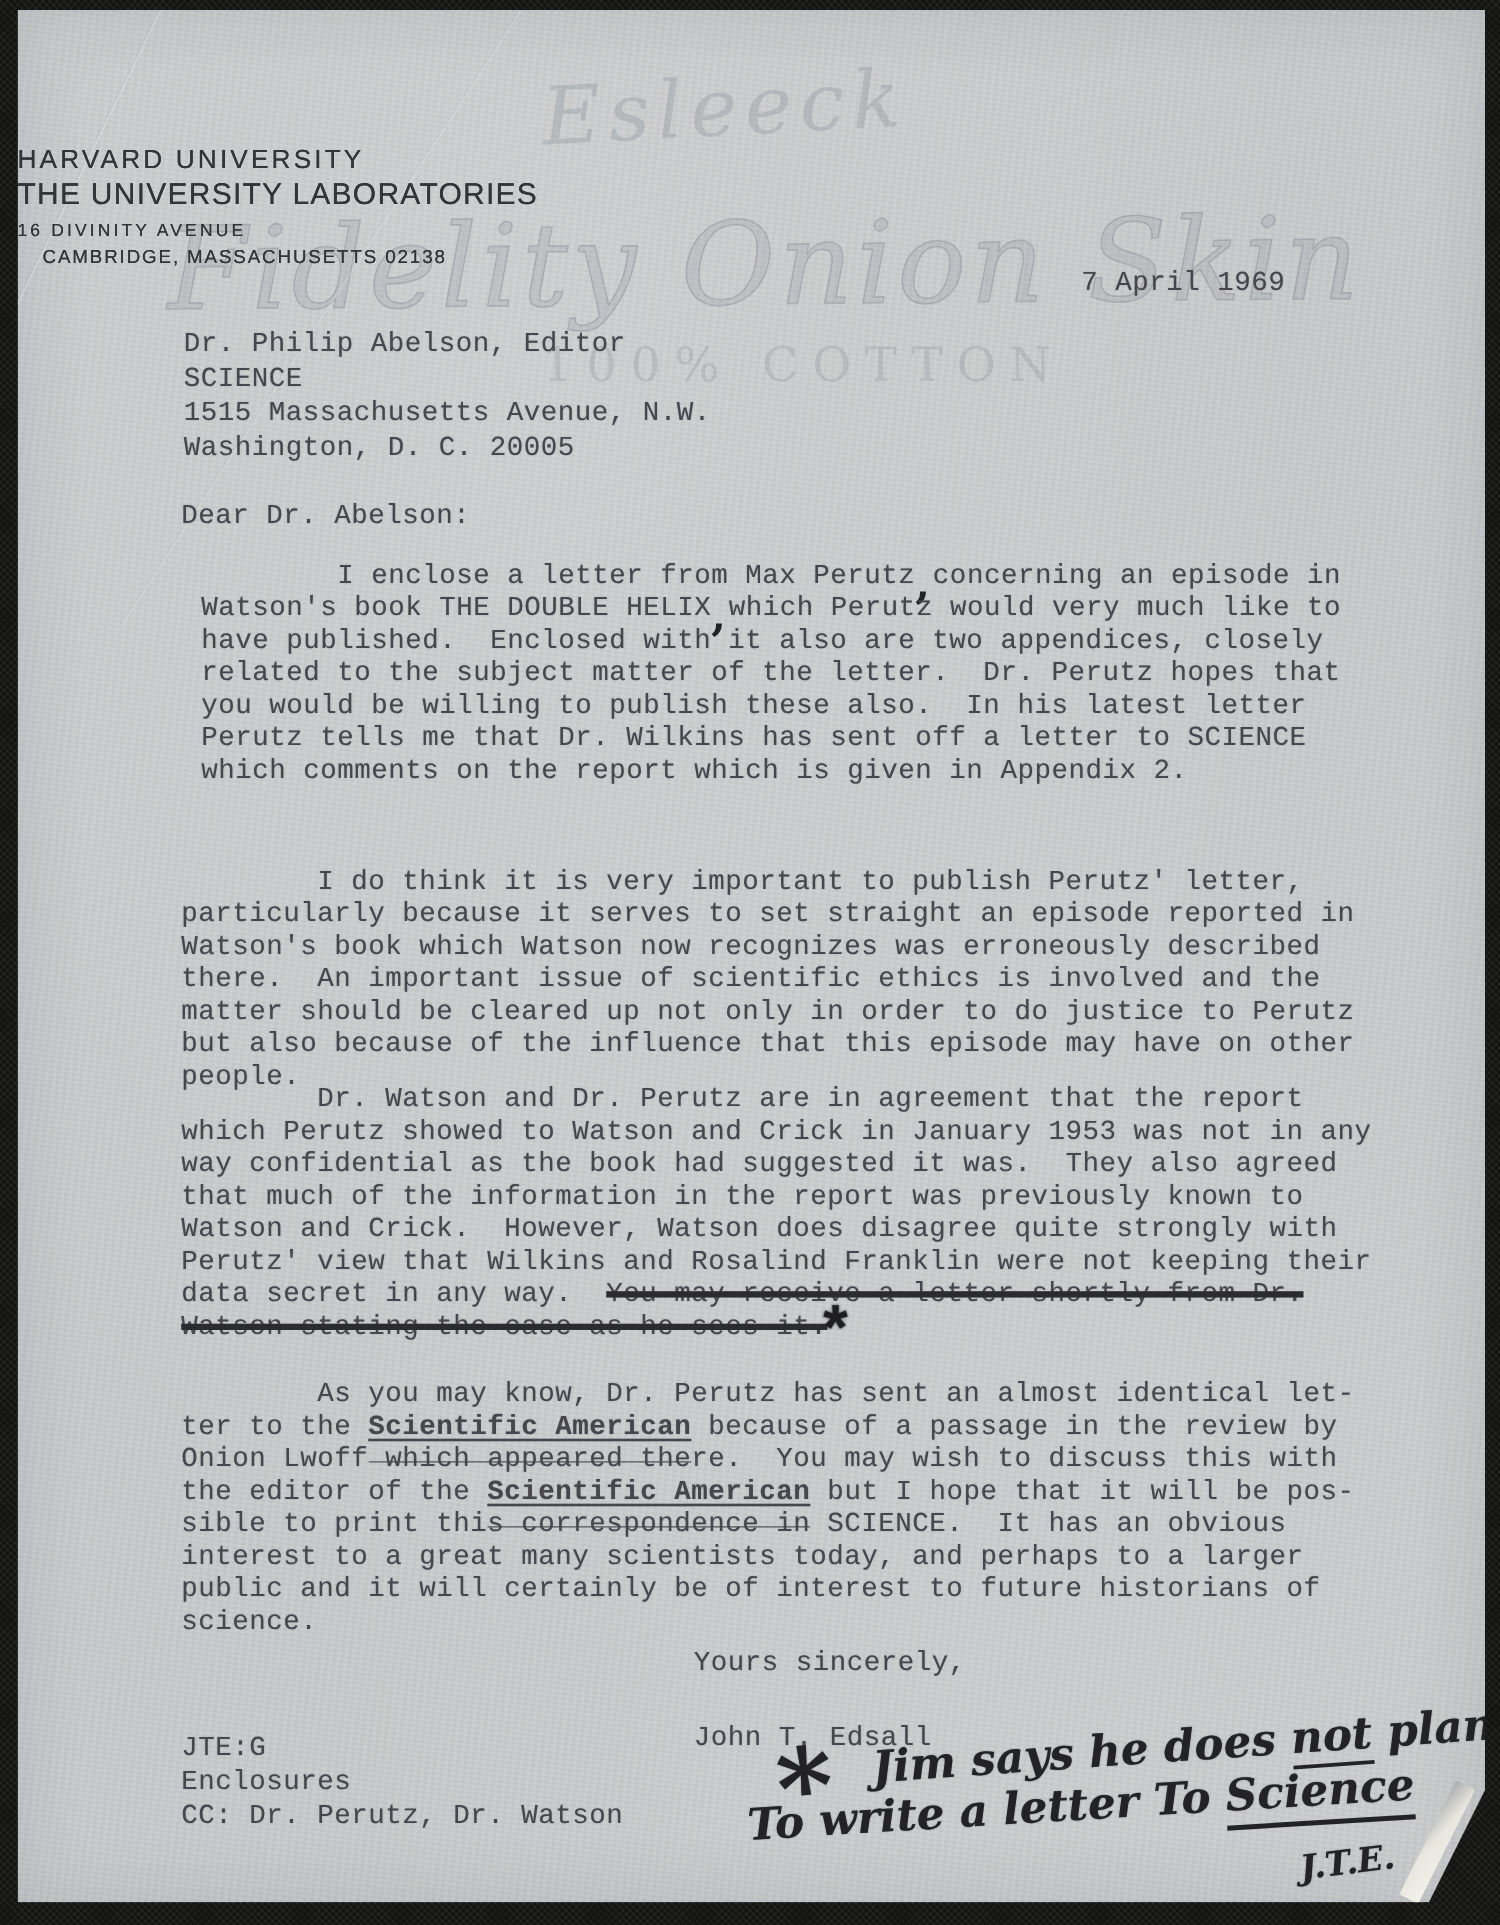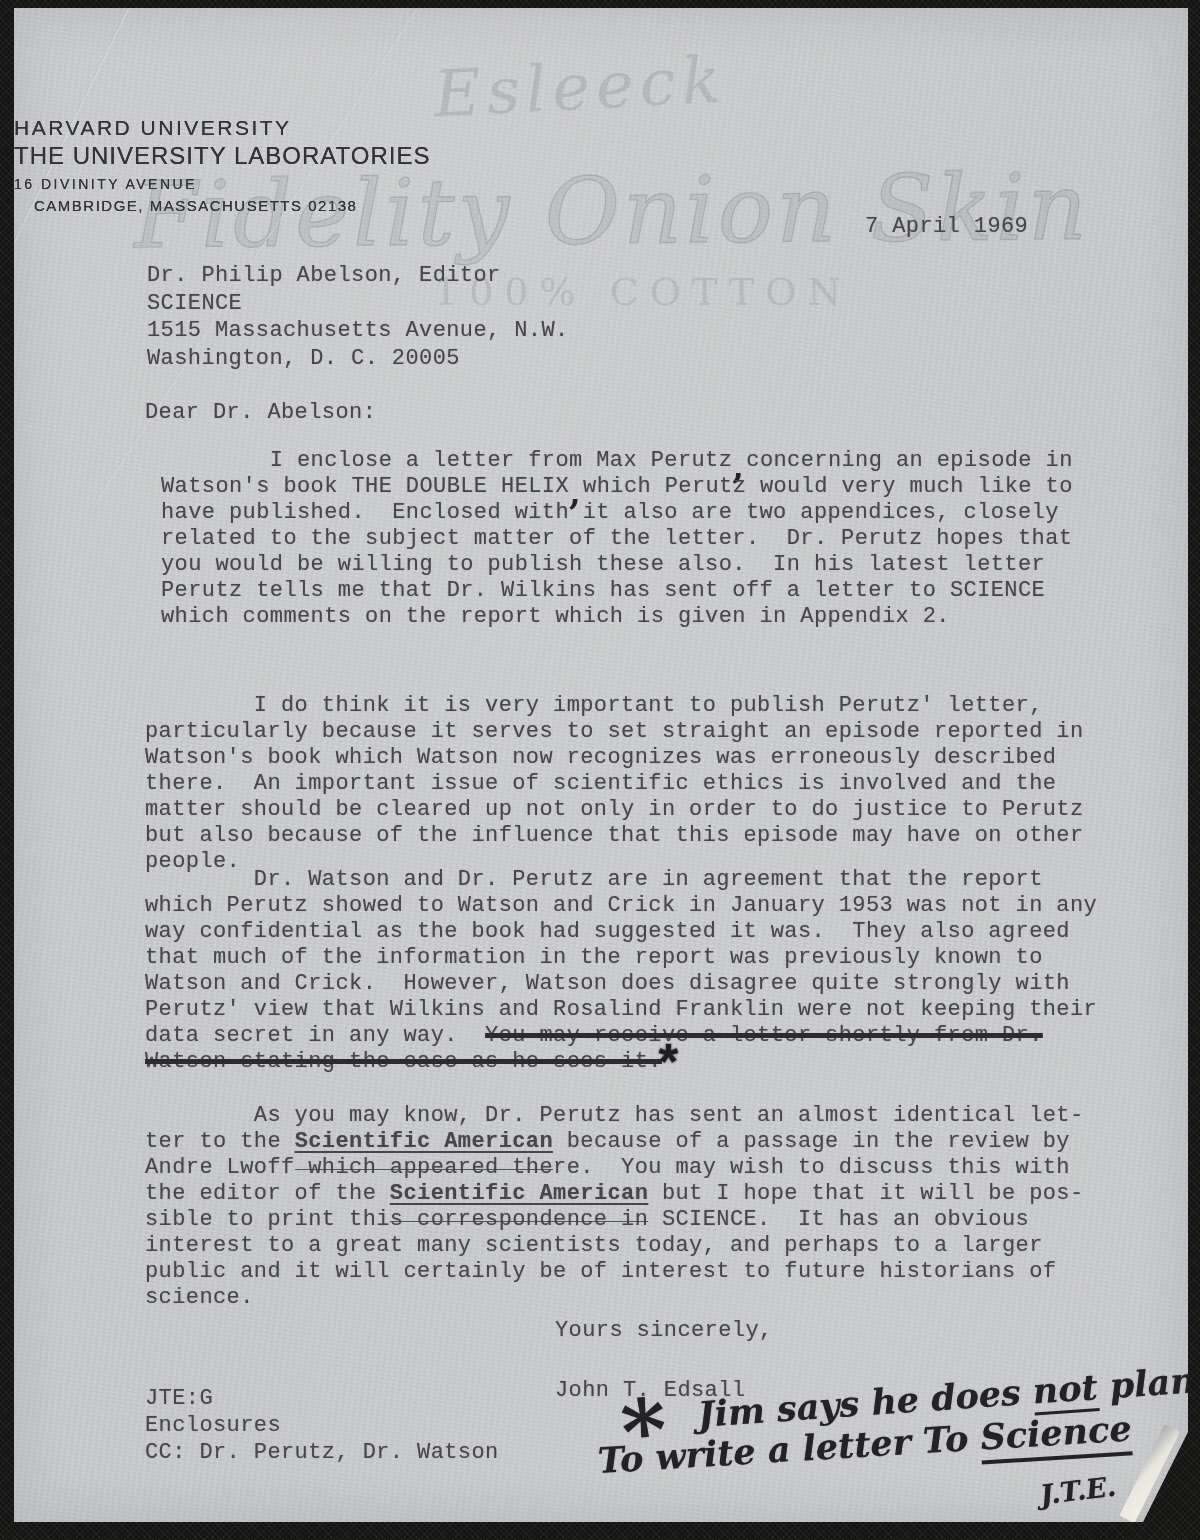--- a/index.html
+++ b/index.html
@@ -138,21 +138,21 @@
 which Perutz showed to Watson and Crick in January 1953 was not in any
 way confidential as the book had suggested it was.  They also agreed
 that much of the information in the report was previously known to
 Watson and Crick.  However, Watson does disagree quite strongly with
 Perutz' view that Wilkins and Rosalind Franklin were not keeping their
 data secret in any way.  </span><span class="struck">You may receive a letter shortly from Dr.</span>
 <span class="struck">Watson stating the case as he sees it.</span><span class="inline-ast">*</span></div>
 
   <div class="tw para-4"><span>        As you may know, Dr. Perutz has sent an almost identical let-
 ter to the </span><span class="uline">Scientific American</span><span> because of a passage in the review by
-Andre Lwoff which appeared there.  You may wish to discuss this with
+Onion Lwoff which appeared there.  You may wish to discuss this with
 the editor of the </span><span class="uline">Scientific American</span><span> but I hope that it will be pos-
 sible to print this correspondence in SCIENCE.  It has an obvious
 interest to a great many scientists today, and perhaps to a larger
 public and it will certainly be of interest to future historians of
 science.</span></div>
 
   <div class="tw tw-closing">Yours sincerely,</div>
   <div class="tw tw-signature">John T. Edsall</div>
   <div class="tw tw-footer">JTE:G
 Enclosures

